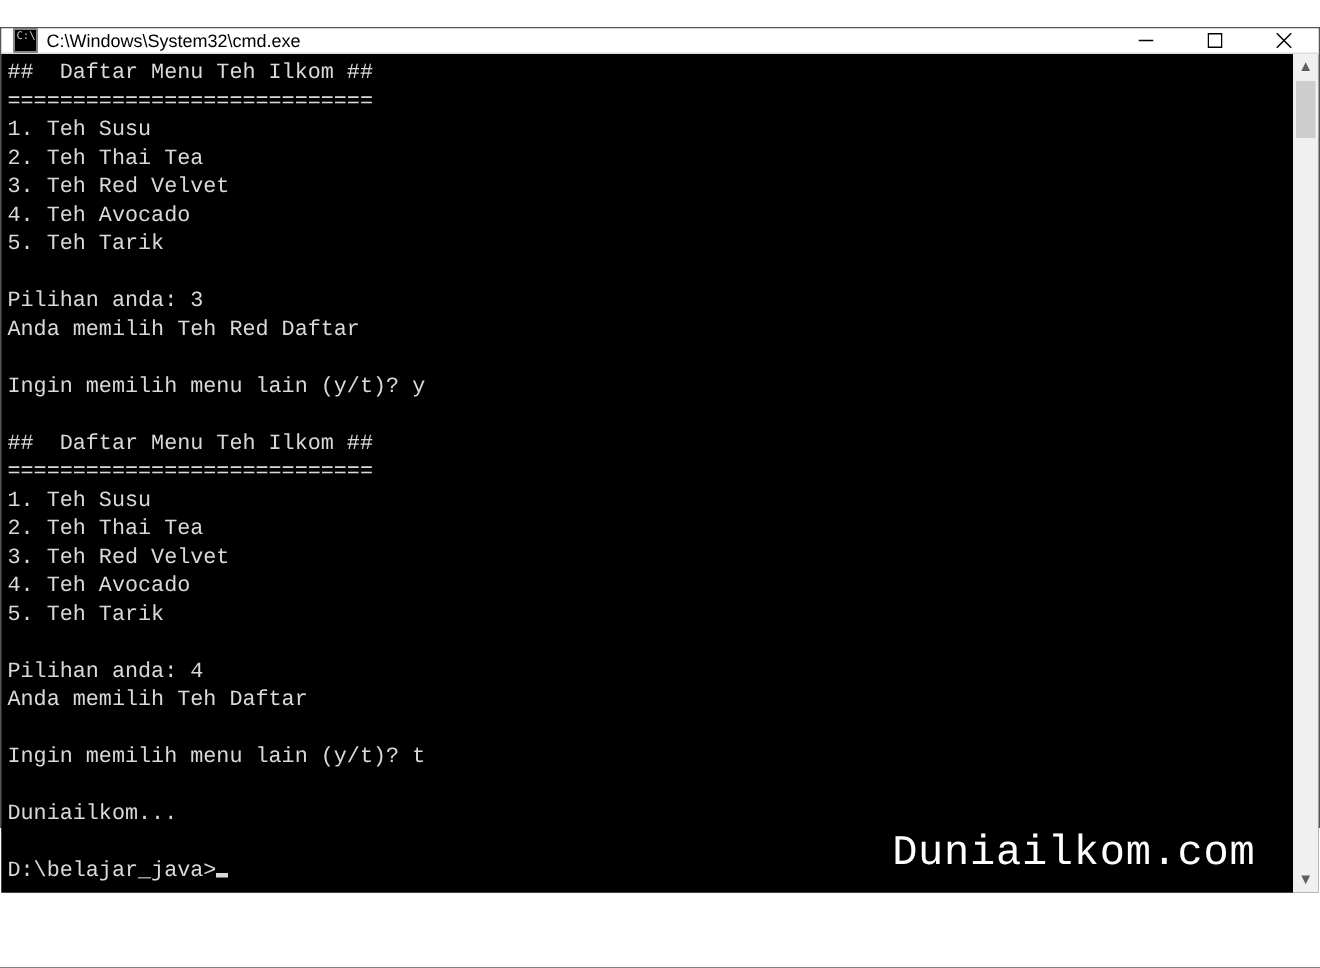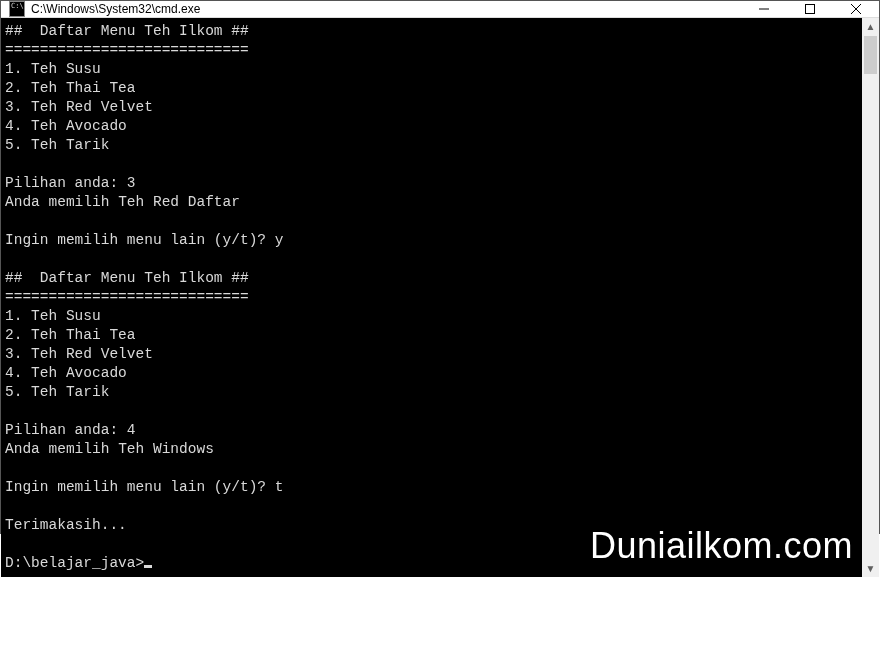--- a/index.html
+++ b/index.html
@@ -10,20 +10,21 @@
     font-family: "Segoe UI", Tahoma, sans-serif;
     overflow: hidden;
   }
   .window {
     width: 880px;
     height: 534px;
     border: 1px solid #555;
     display: flex;
     flex-direction: column;
     background: #fff;
+    margin-top: 18px;
   }
   .titlebar {
     height: 31px;
     background: #fff;
     display: flex;
     align-items: center;
     border-bottom: 1px solid #ddd;
   }
   .app-icon {
     width: 16px;
@@ -108,25 +109,25 @@
   .scroll-arrow.down { bottom:0; }
   .cursor {
     display: inline-block;
     width: 8px;
     height: 3px;
     background: #d9d9d9;
     vertical-align: -1px;
   }
   .watermark {
     position: absolute;
-    right: 26px;
+    right: 42px;
     bottom: 10px;
     color: #fff;
-    font-family: Liberation Sans, sans-serif;
-    font-size: 36px;
+    font-family: Liberation Mono, monospace;
+    font-size: 28px;
     letter-spacing: 0.5px;
     pointer-events: none;
   }
 </style>
 </head>
 <body>
 
 <div class="window">
   <div class="titlebar">
     <span class="app-icon"></span>
@@ -168,25 +169,25 @@
 
 <span>##  Daftar Menu Teh Ilkom ##</span>
 <span>============================</span>
 <span>1. Teh Susu</span>
 <span>2. Teh Thai Tea</span>
 <span>3. Teh Red Velvet</span>
 <span>4. Teh Avocado</span>
 <span>5. Teh Tarik</span>
 
 <span>Pilihan anda: </span><span>4</span>
-<span>Anda memilih </span><span>Teh Windows</span>
+<span>Anda memilih </span><span>Teh Daftar</span>
 
 <span>Ingin memilih menu lain (y/t)? </span><span>t</span>
 
-<span>Terimakasih...</span>
+<span>Duniailkom...</span>
 
 <span>D:\belajar_java&gt;</span><span class="cursor"></span></div>
 
     <div class="scrollbar">
       <div class="scroll-arrow up">▲</div>
       <div class="scroll-thumb"></div>
       <div class="scroll-arrow down">▼</div>
     </div>
 
     <div class="watermark">Duniailkom.com</div>

